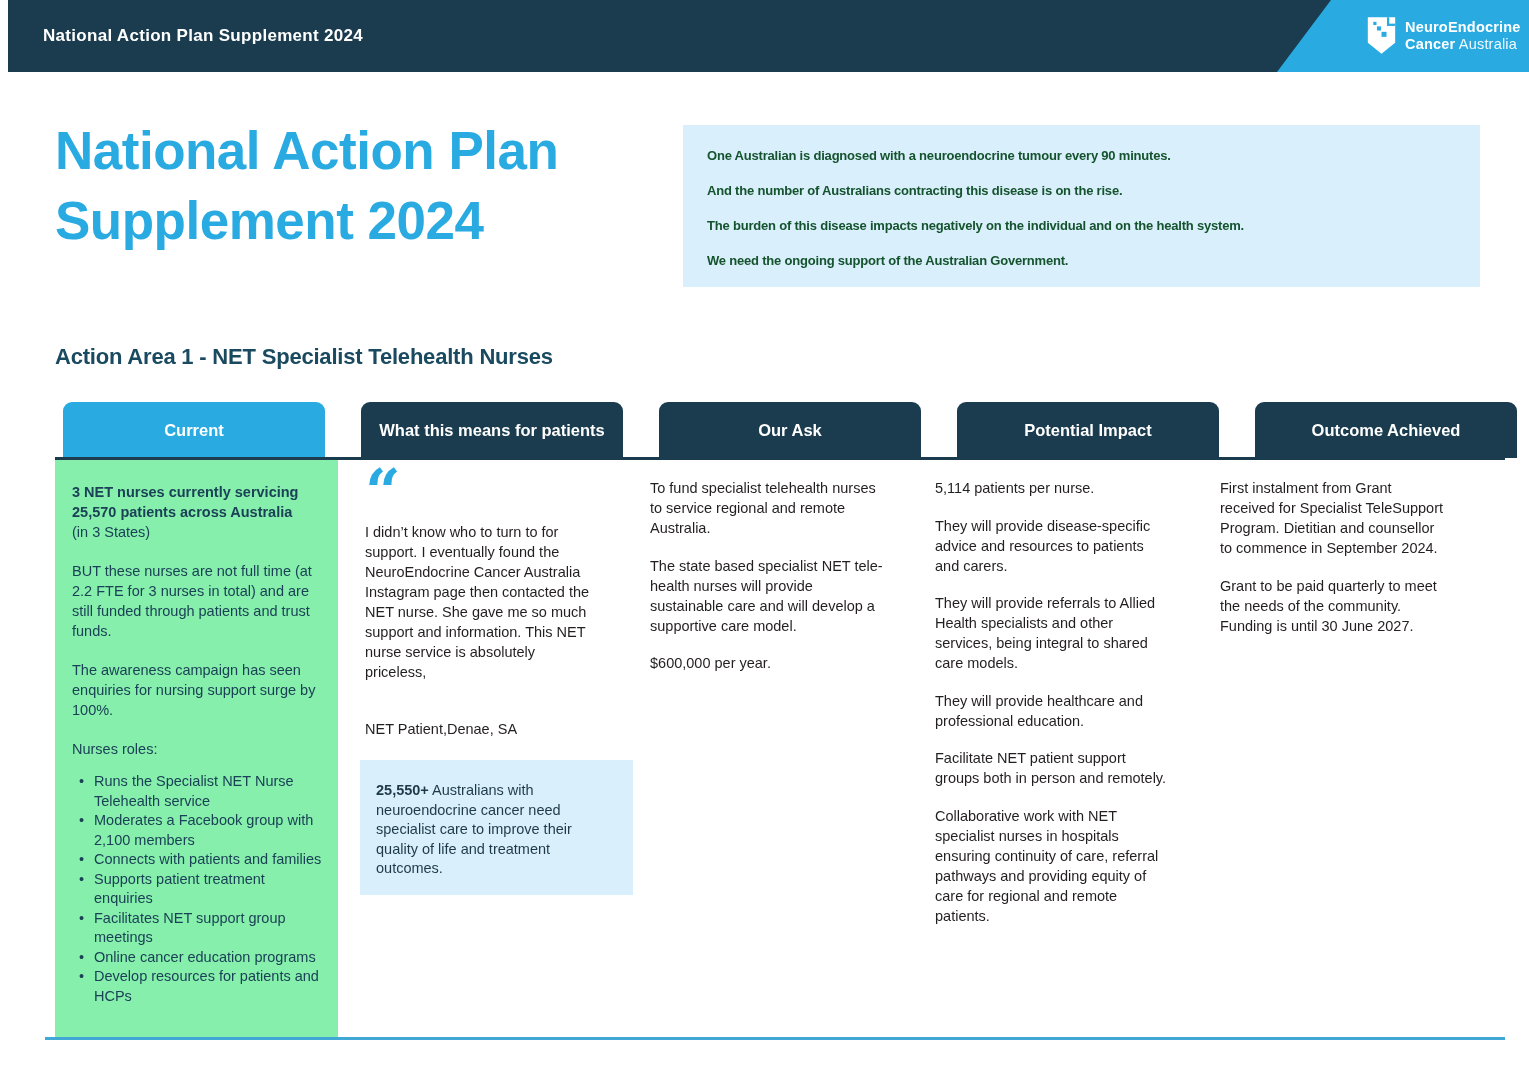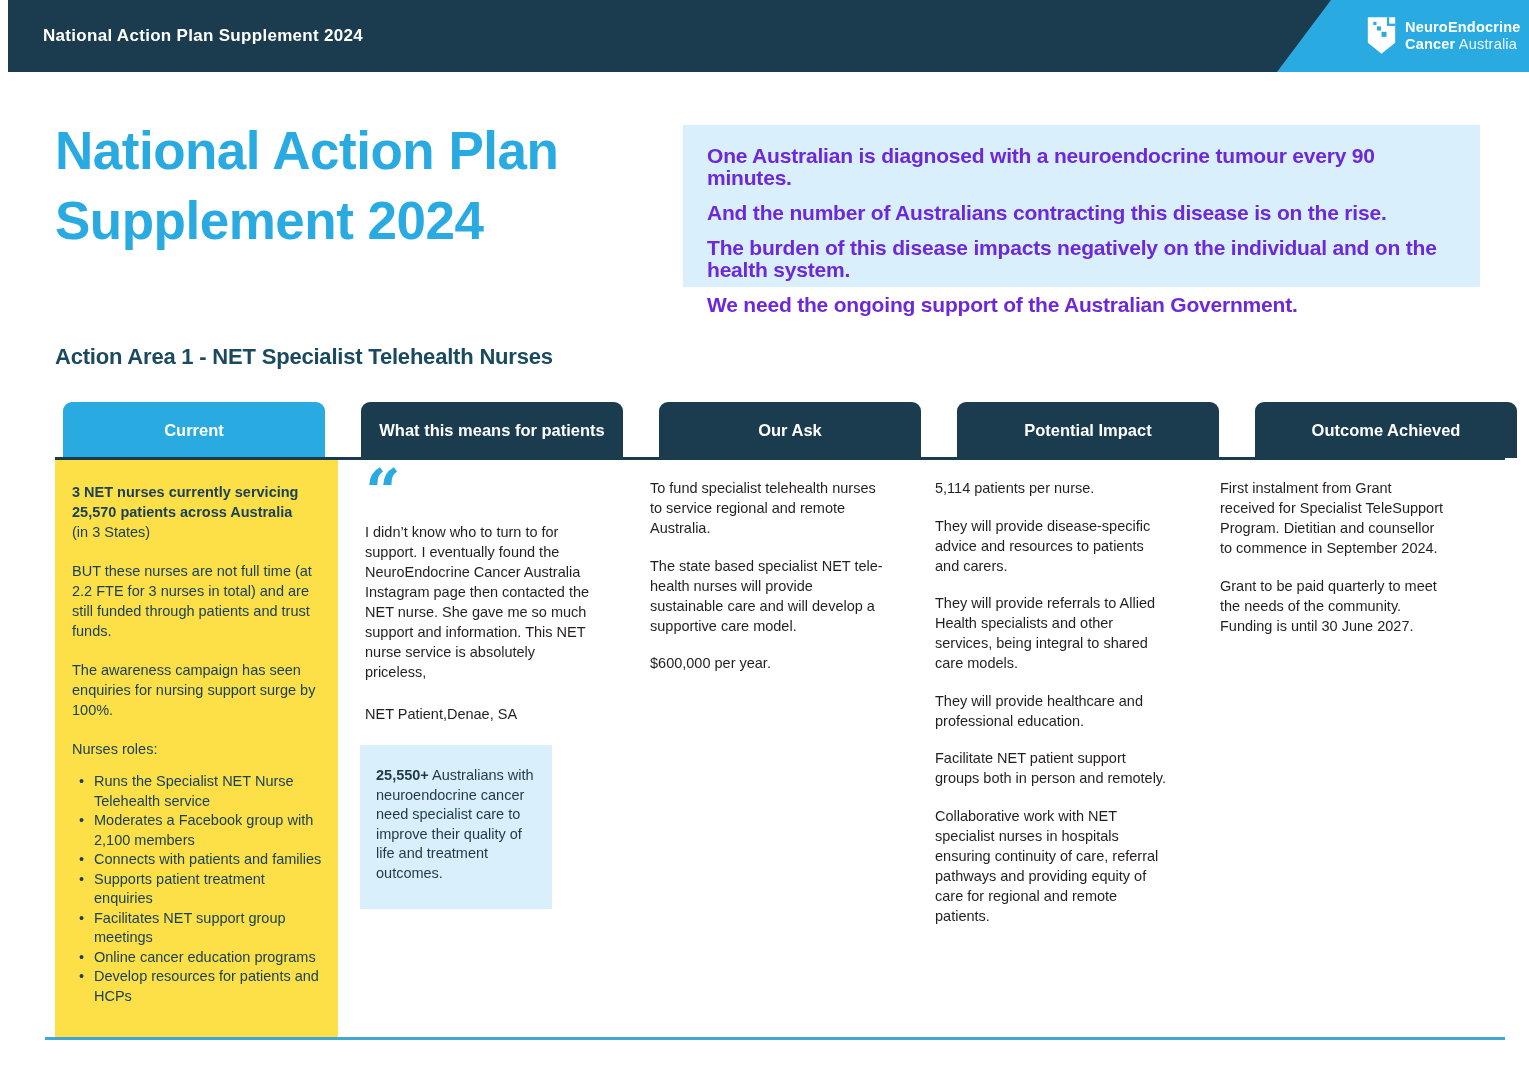--- a/index.html
+++ b/index.html
@@ -40,21 +40,21 @@
   .hero-title {
     position:absolute; left:55px; top:116px;
     font-size:53px; line-height:70px; font-weight:bold;
     color:#29abe2; letter-spacing:-0.5px;
   }
   .info-box {
     position:absolute; left:683px; top:125px; width:797px; height:162px;
     background:#d9effb; padding:20px 24px 0 24px;
   }
   .info-line {
-    font-size:21px; font-weight:bold; color:#6d28d9;
+    font-size:13px; font-weight:bold; color:#14532d;
     line-height:22px; margin-bottom:13px; letter-spacing:-0.2px;
   }
 
   
   .section-heading {
     position:absolute; left:55px; top:344px;
     font-size:22px; font-weight:bold; color:#1a4a5f; letter-spacing:-0.2px;
   }
 
   
@@ -73,46 +73,46 @@
     position:absolute; left:55px; top:457px; width:1450px; height:3px;
     background:#1a3c4e;
   }
 
   
   .col { position:absolute; font-size:14.5px; line-height:20px; }
   .col p { margin-bottom:20px; }
 
   .col-current {
     left:55px; top:460px; width:283px; height:580px;
-    background:#fde047; padding:22px 15px 0 17px;
+    background:#86efac; padding:22px 15px 0 17px;
     color:#1b4156;
   }
   .col-current p { margin-bottom:19px; }
   .col-current .lead { font-weight:bold; margin-bottom:0; }
   .col-current .lead-sub { margin-bottom:19px; }
   .col-current ul { list-style:none; margin-top:-6px; }
   .col-current li {
     position:relative; padding-left:22px; line-height:19.5px;
   }
   .col-current li::before {
     content:"\2022"; position:absolute; left:7px; top:0;
     color:#1b4156;
   }
 
   .col-patients { left:365px; top:468px; width:233px; color:#231f20; }
   .quote-mark {
     font-family:"DejaVu Serif", serif;
     font-size:62px; line-height:48px; font-weight:bold;
     color:#29abe2; letter-spacing:-4px;
   }
-  .col-patients .quote { margin-top:6px; margin-bottom:22px; }
+  .col-patients .quote { margin-top:6px; margin-bottom:37px; }
   .col-patients .attribution { margin-bottom:0; }
   .highlight-box {
-    margin-top:21px; margin-left:-5px; width:192px;
-    background:#d9effb; padding:21px 16px 26px 16px;
+    margin-top:21px; margin-left:-5px; width:273px;
+    background:#d9effb; padding:21px 16px 16px 16px;
     color:#1e3a49; line-height:19.5px;
   }
   .highlight-box b { font-weight:bold; }
 
   .col-ask { left:650px; top:478px; width:237px; }
   .col-impact { left:935px; top:478px; width:234px; }
   .col-outcome { left:1220px; top:478px; width:228px; }
   .col-ask p, .col-impact p, .col-outcome p { margin-bottom:17.5px; }
 
   .bottom-rule {

